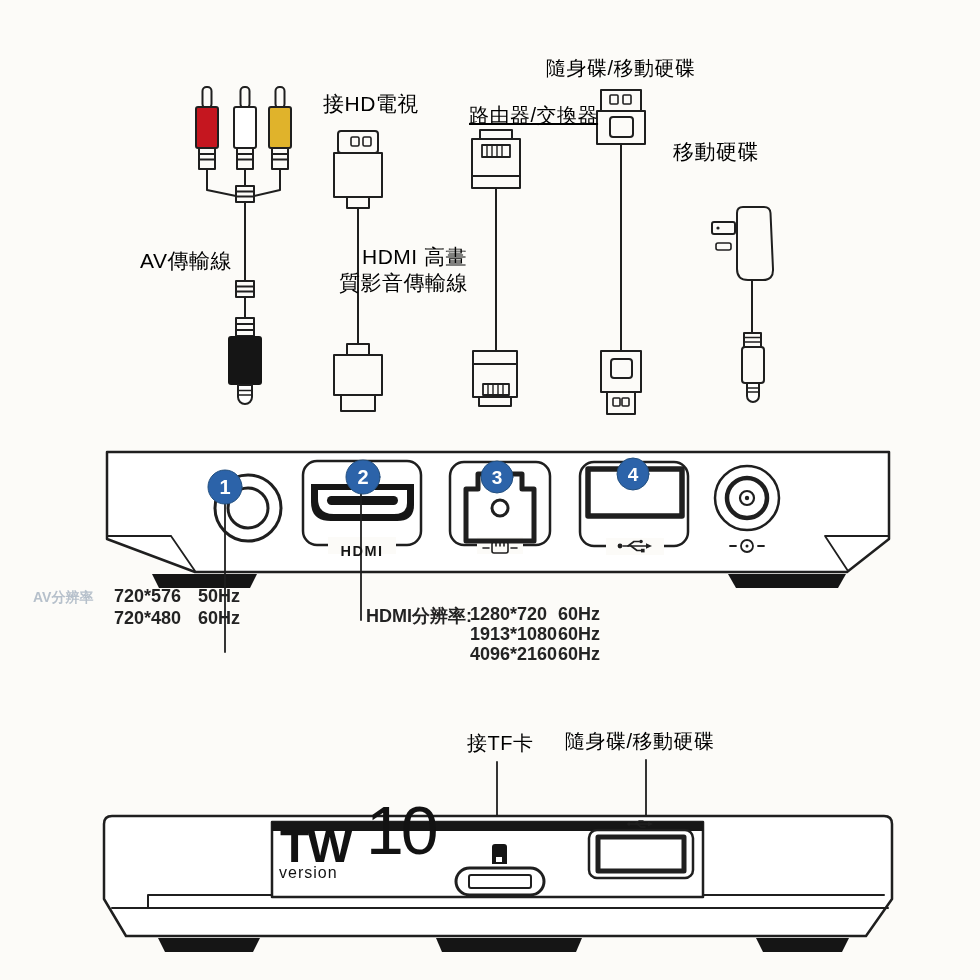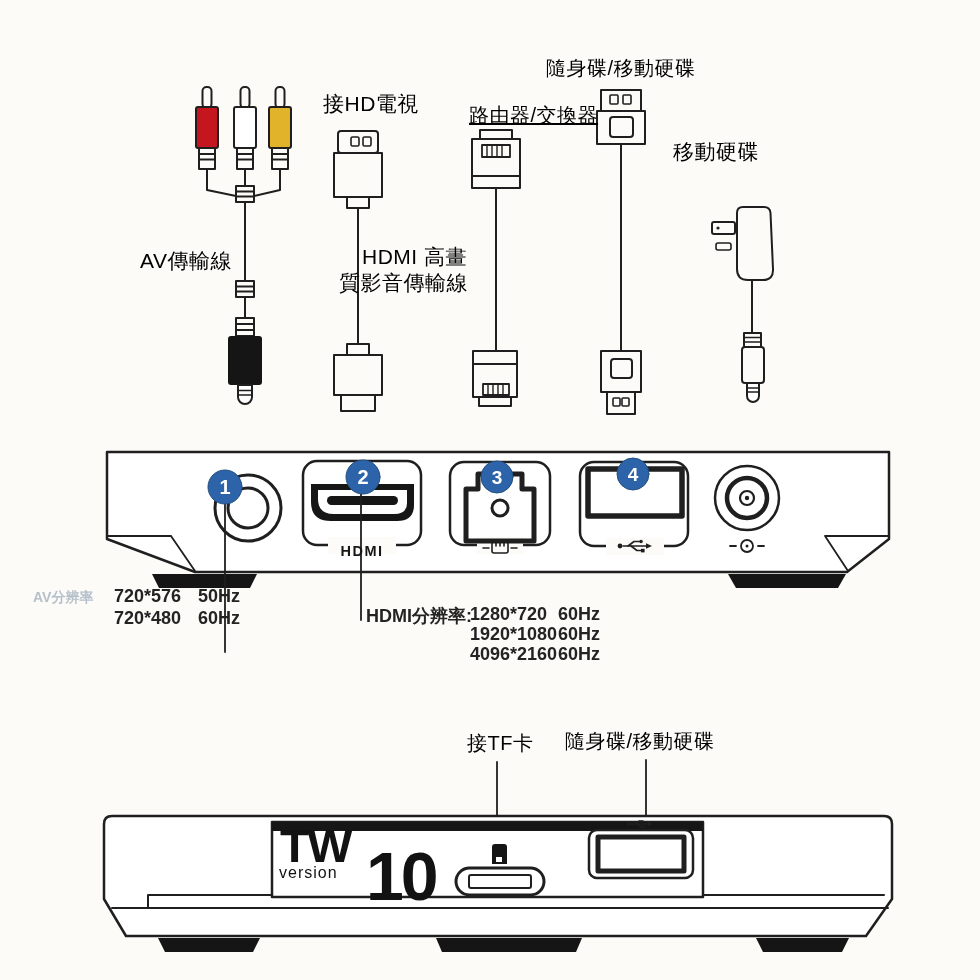--- a/index.html
+++ b/index.html
@@ -28,21 +28,21 @@
   .logo-tw{
     position:absolute;left:280px;top:823px;font-size:46px;font-weight:800;
     letter-spacing:-2px;color:#121212;line-height:1;
     transform:scale(1.04,1.0);transform-origin:left top;
   }
   .logo-version{
     position:absolute;left:279px;top:865px;font-size:16px;font-weight:400;
     color:#121212;line-height:1;letter-spacing:1px;
   }
   .logo-number{
-    position:absolute;left:366px;top:844px;font-size:68px;font-weight:700;
+    position:absolute;left:366px;top:798px;font-size:68px;font-weight:400;
     letter-spacing:-3px;color:#121212;line-height:0.95;
   }
 </style>
 </head>
 <body>
 
 <div class="canvas">
 
 <svg width="980" height="980" viewBox="0 0 980 980">
   <g fill="none" stroke="#1f1f1f" stroke-width="2" stroke-linejoin="round" stroke-linecap="round">
@@ -251,21 +251,21 @@
 </div>
 <div class="res" style="left:114px;top:608px;">
   <span class="r">720*480</span><span>60Hz</span>
 </div>
 
 <div class="res" style="left:366px;top:604px;">HDMI分辨率:</div>
 <div class="res" style="left:470px;top:604px;">
   <span class="r" style="width:88px">1280*720</span><span>60Hz</span>
 </div>
 <div class="res" style="left:470px;top:624px;">
-  <span class="r" style="width:88px">1920*1080</span><span>60Hz</span>
+  <span class="r" style="width:88px">1913*1080</span><span>60Hz</span>
 </div>
 <div class="res" style="left:470px;top:644px;">
   <span class="r" style="width:88px">4096*2160</span><span>60Hz</span>
 </div>
 
 <div class="lbl cjk20" style="left:467px;top:732px;">接TF卡</div>
 <div class="lbl cjk20" style="left:565px;top:730px;">隨身碟/移動硬碟</div>
 
 <div class="logo-tw">TW</div>
 <div class="logo-version">version</div>

